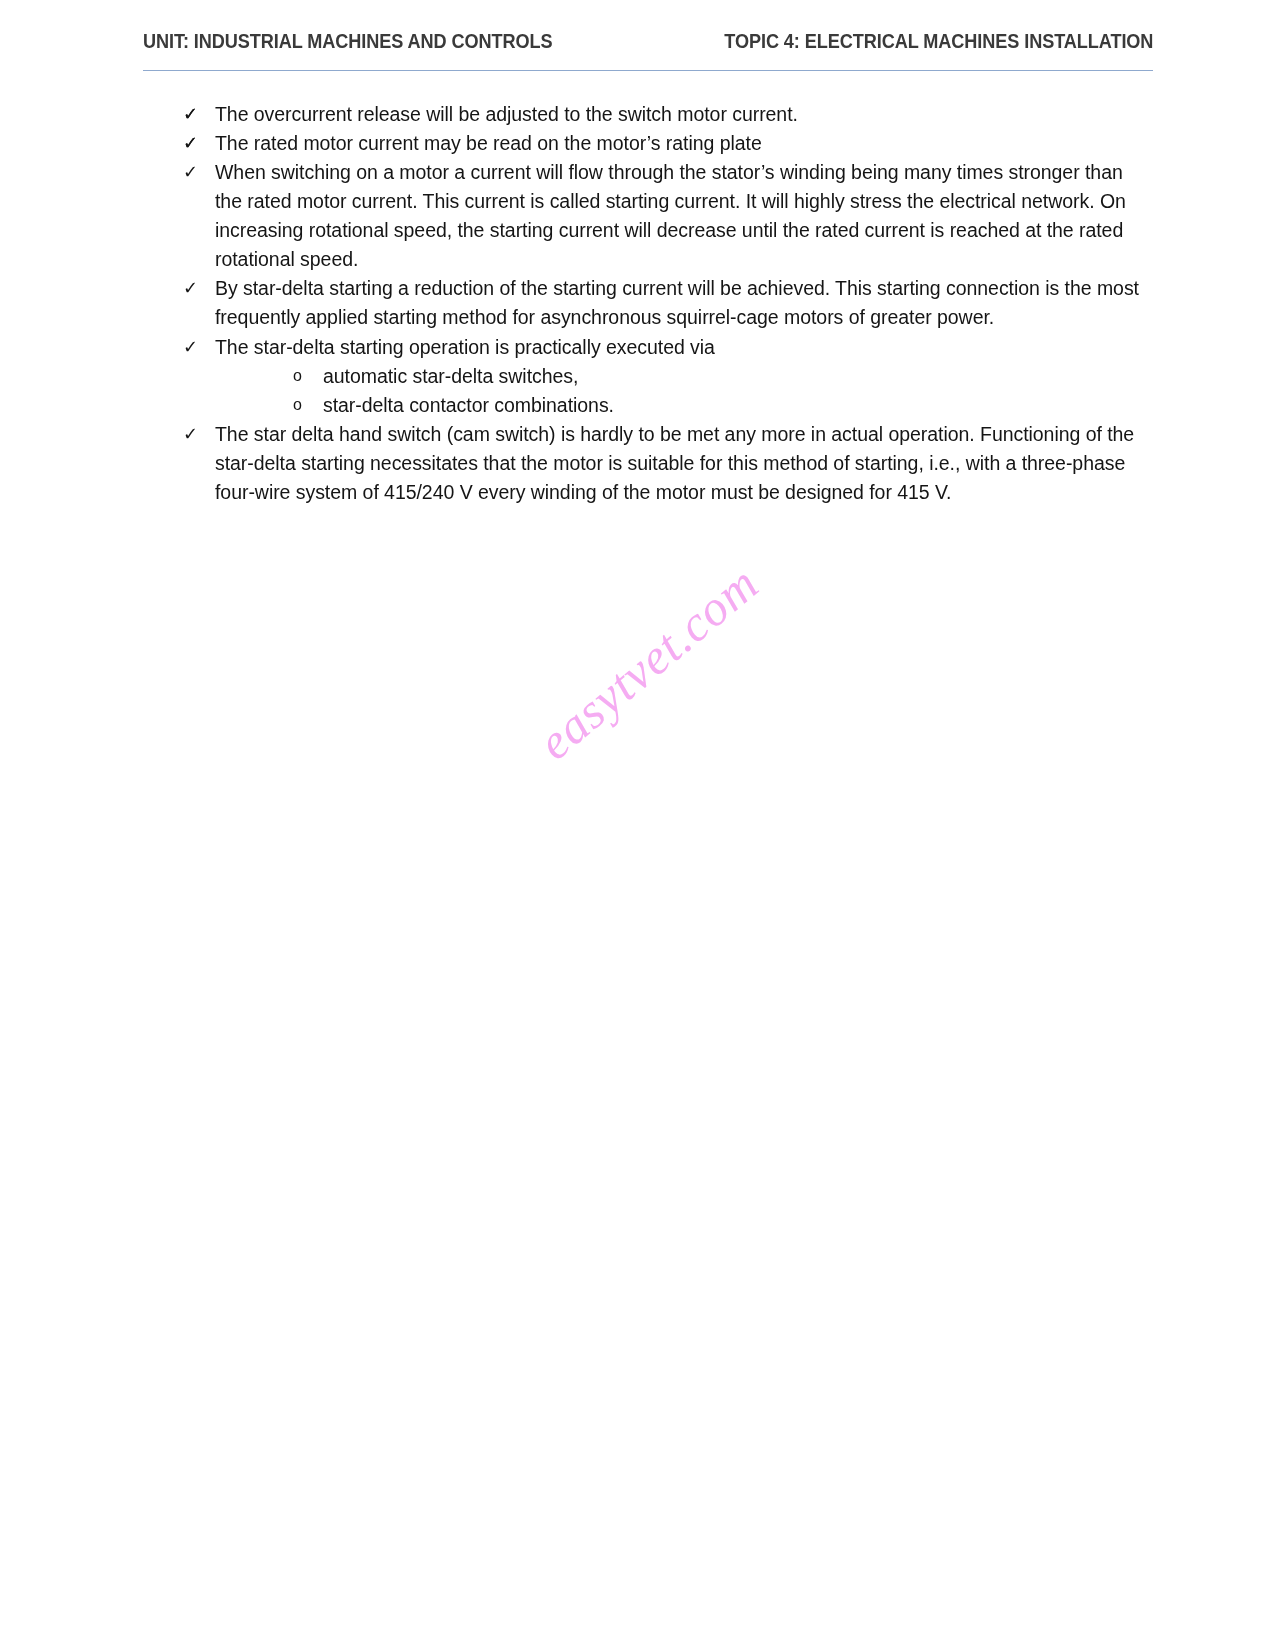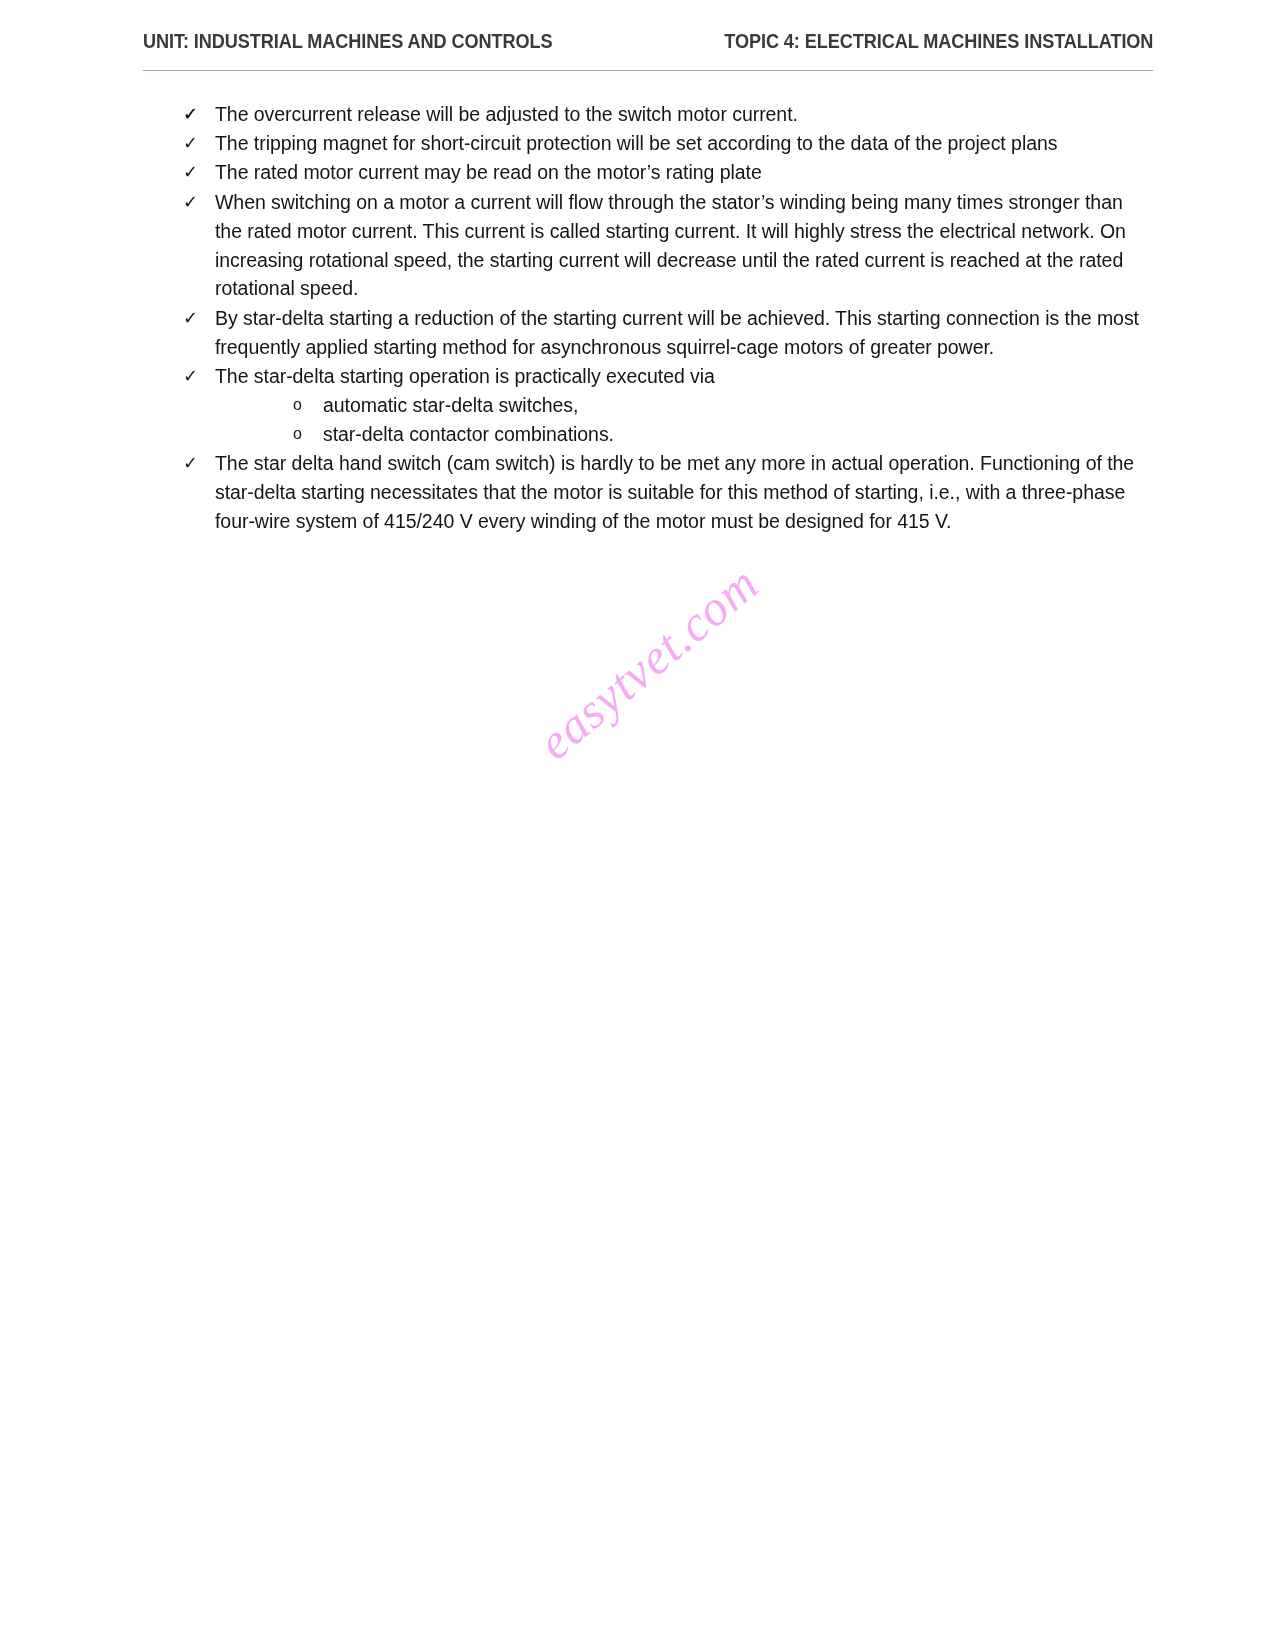--- a/index.html
+++ b/index.html
@@ -170,21 +170,20 @@
         <span class="tick">✓</span>
       </li>
 
       <li>
         <span class="tick">✓</span>
         <span>The overcurrent release will be adjusted to the switch motor current.</span>
       </li>
 
       <li>
         <span class="tick">✓</span>
-        <span>The tripping magnet for short-circuit protection will be set according to the data of the project plans</span>
       </li>
 
       <li>
         <span class="tick">✓</span>
         <span>The rated motor current may be read on the motor’s rating plate</span>
       </li>
 
       <li>
         <span class="tick">✓</span>
         <span>When switching on a motor a current will flow through the stator’s winding being many times stronger than the rated motor current. This current is called starting current. It will highly stress the electrical network. On increasing rotational speed, the starting current will decrease until the rated current is reached at the rated rotational speed.</span>

